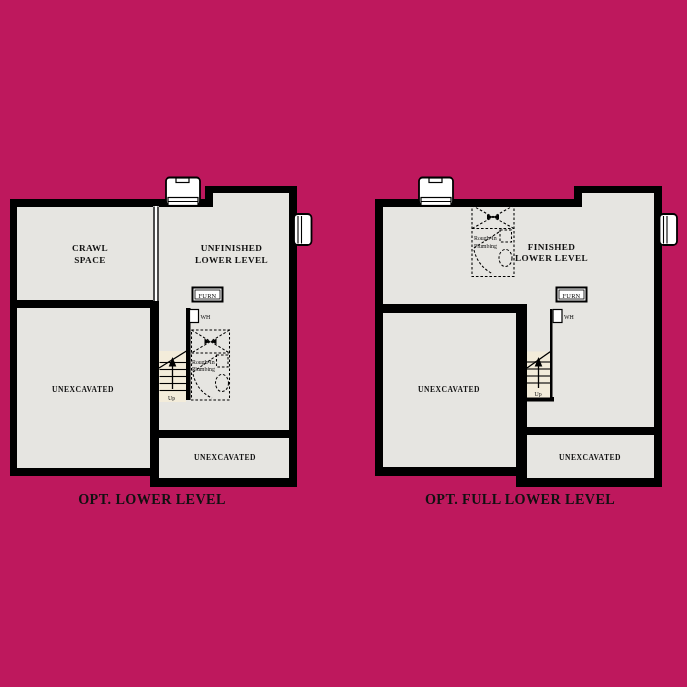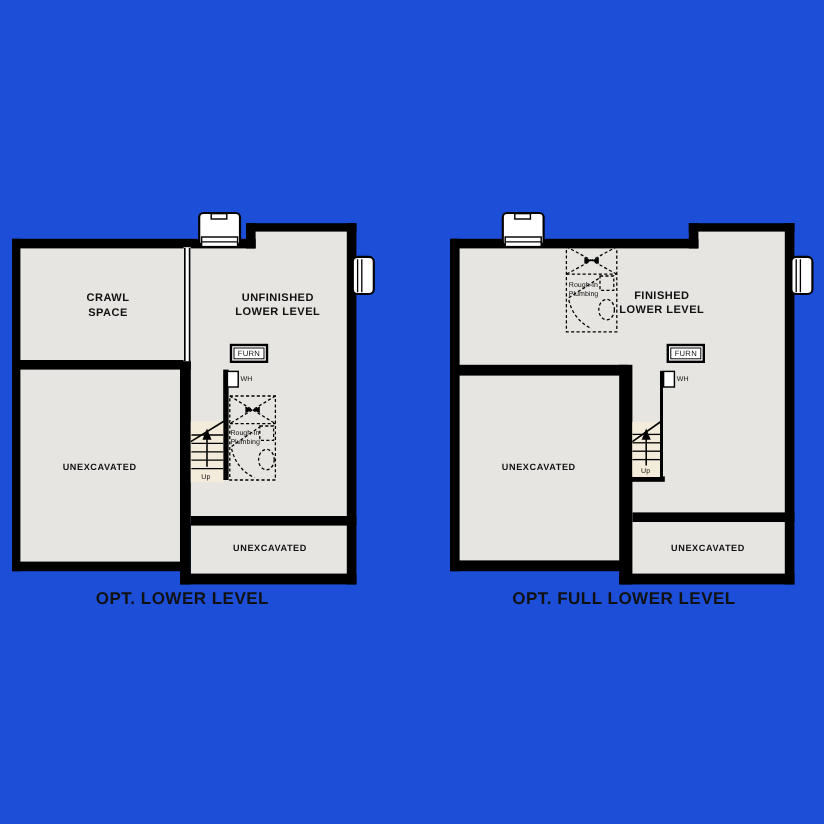--- a/index.html
+++ b/index.html
@@ -1,17 +1,17 @@
 <!DOCTYPE html>
 <html><head>
 <meta charset="utf-8">
 <style>
   html,body{margin:0;padding:0;background:#ffffff;}
-  .canvas{position:relative;width:687px;height:687px;background:#1d4ed8;overflow:hidden;
-          font-family:Liberation Sans, sans-serif;}
+  .canvas{position:relative;width:687px;height:687px;background:#be185d;overflow:hidden;
+          font-family:Liberation Serif, serif;}
   svg{display:block;}
   .wall{fill:#000000;}
   .thinline{stroke:#000000;stroke-width:1.4;}
   .white-fixture{fill:#ffffff;stroke:#000000;}
   .tread{stroke:#000000;stroke-width:1.1;}
   .diag{stroke:#000000;stroke-width:1.4;}
   .dash{fill:none;stroke:#000000;stroke-width:1.05;stroke-dasharray:2.6 1.9;}
   .arrow{stroke:#000000;stroke-width:1.3;}
   .arrowhead{fill:#000000;}
   text{fill:#111111;}

